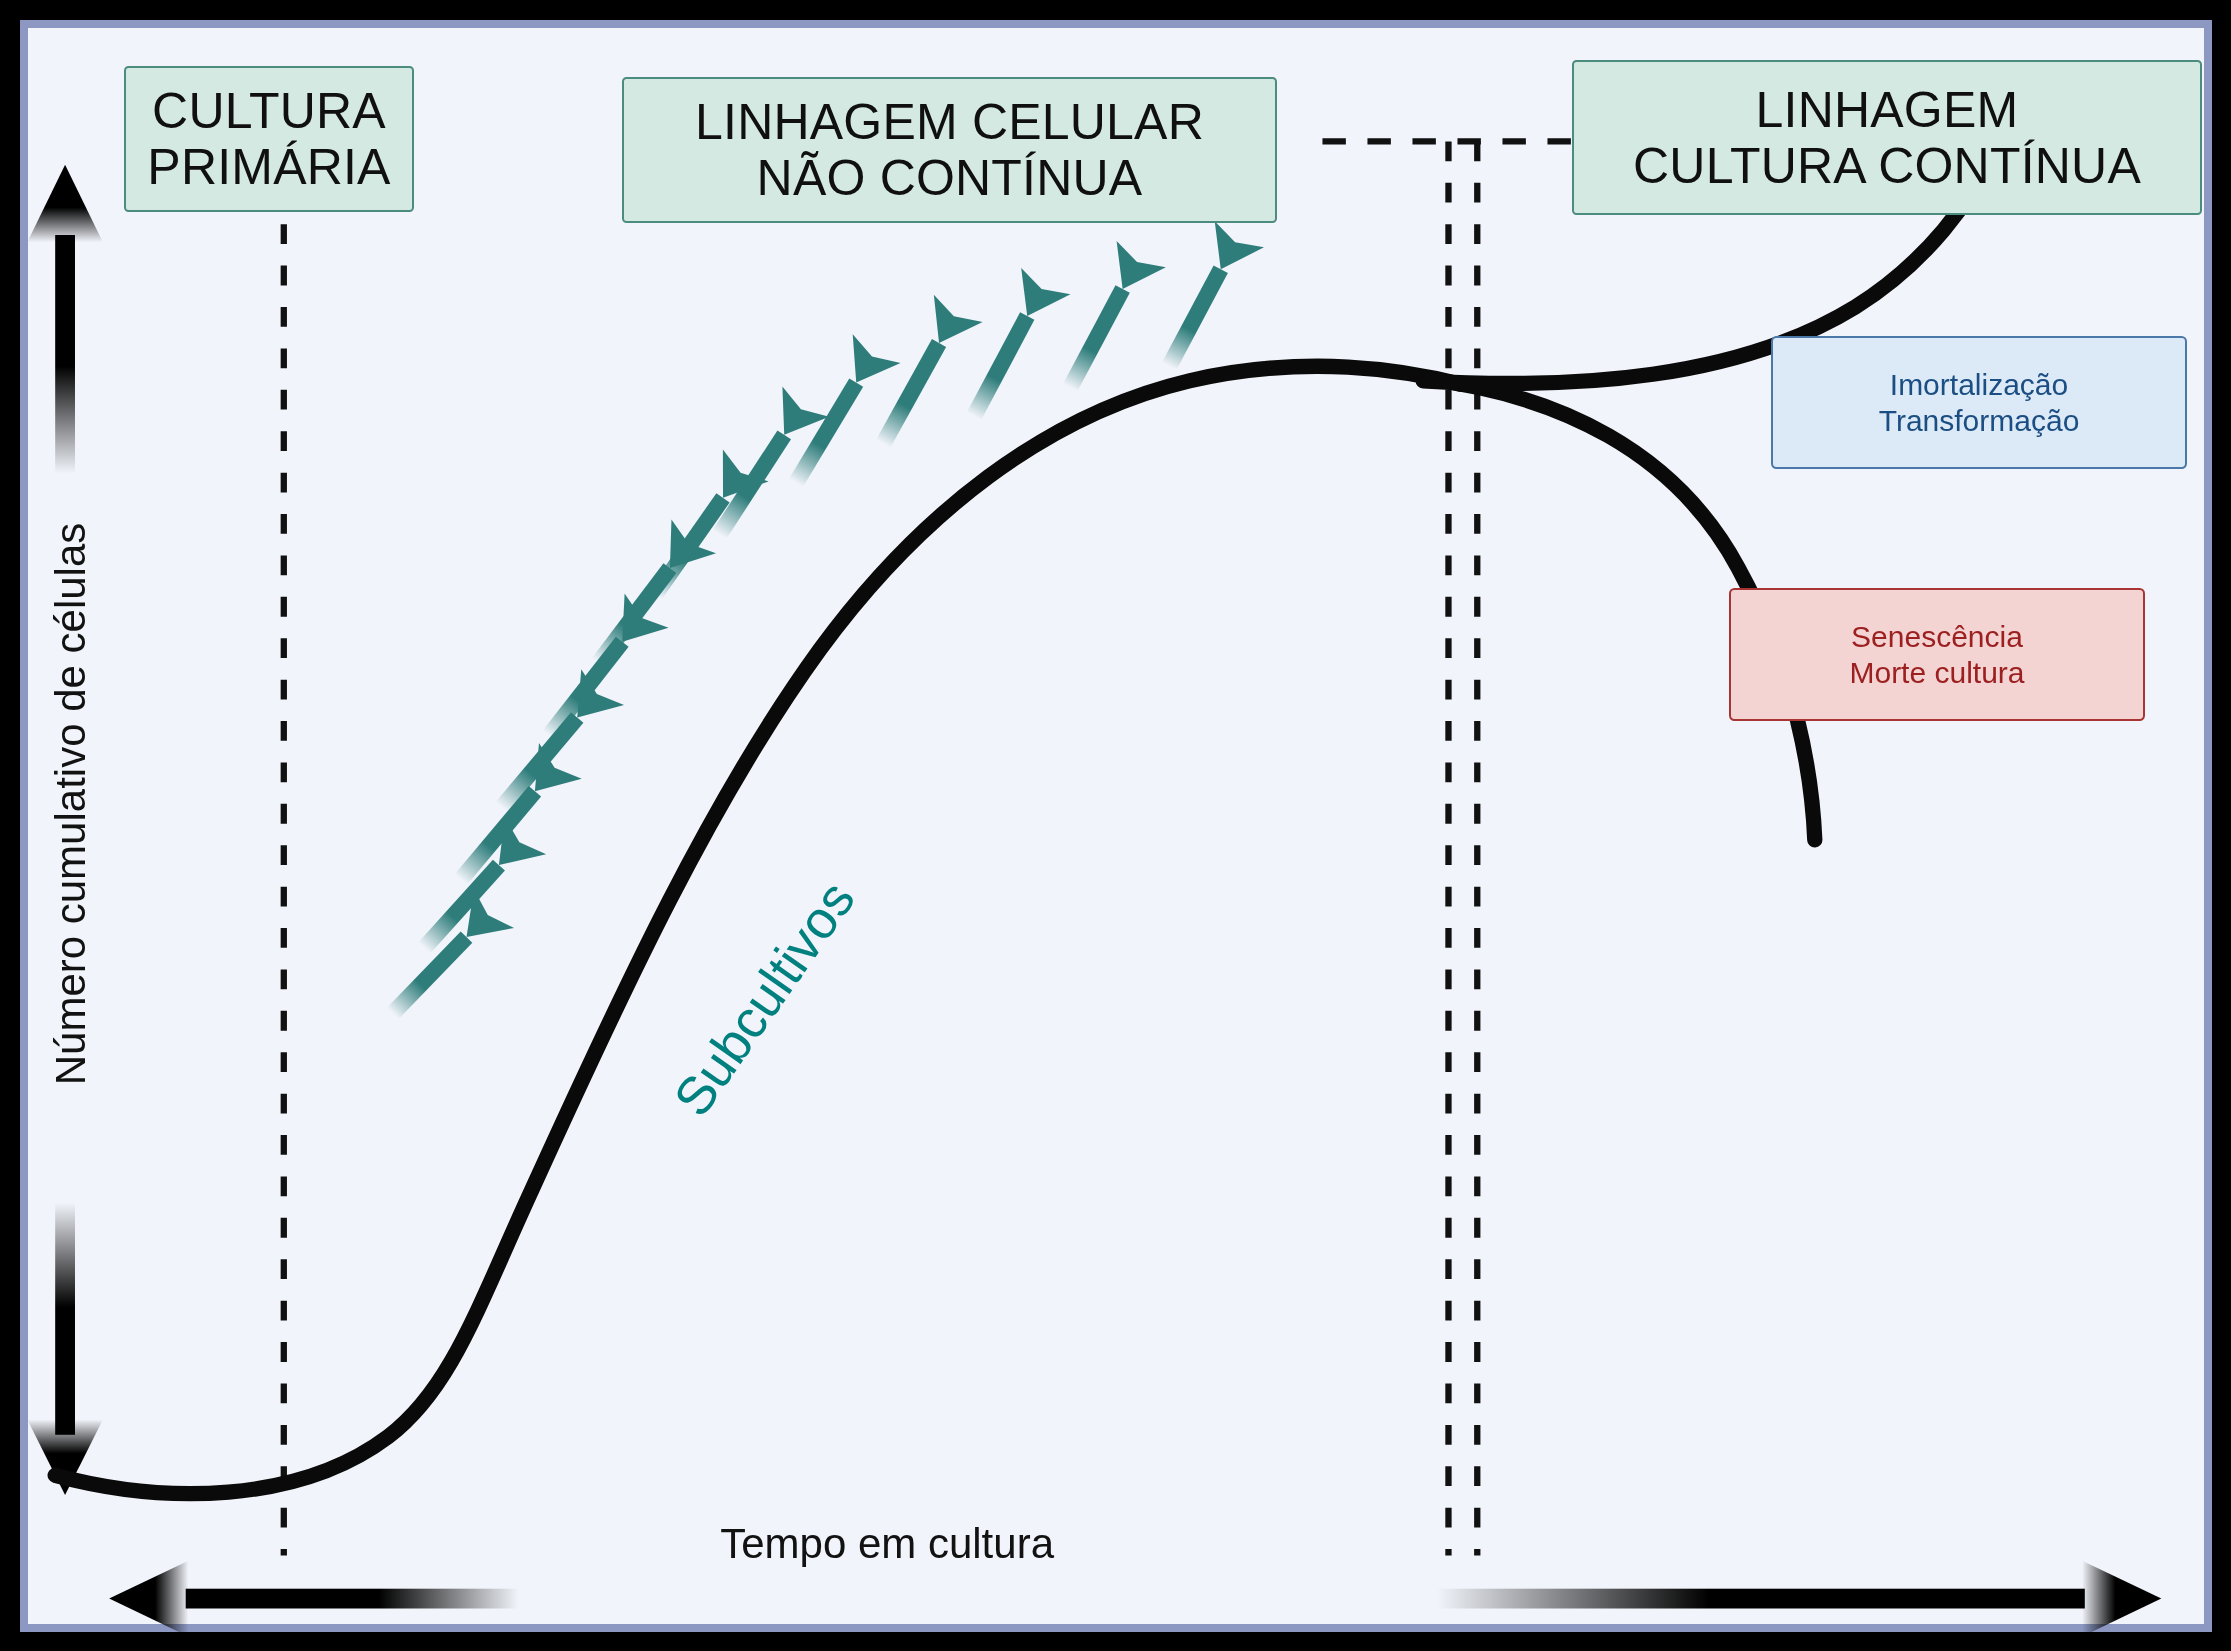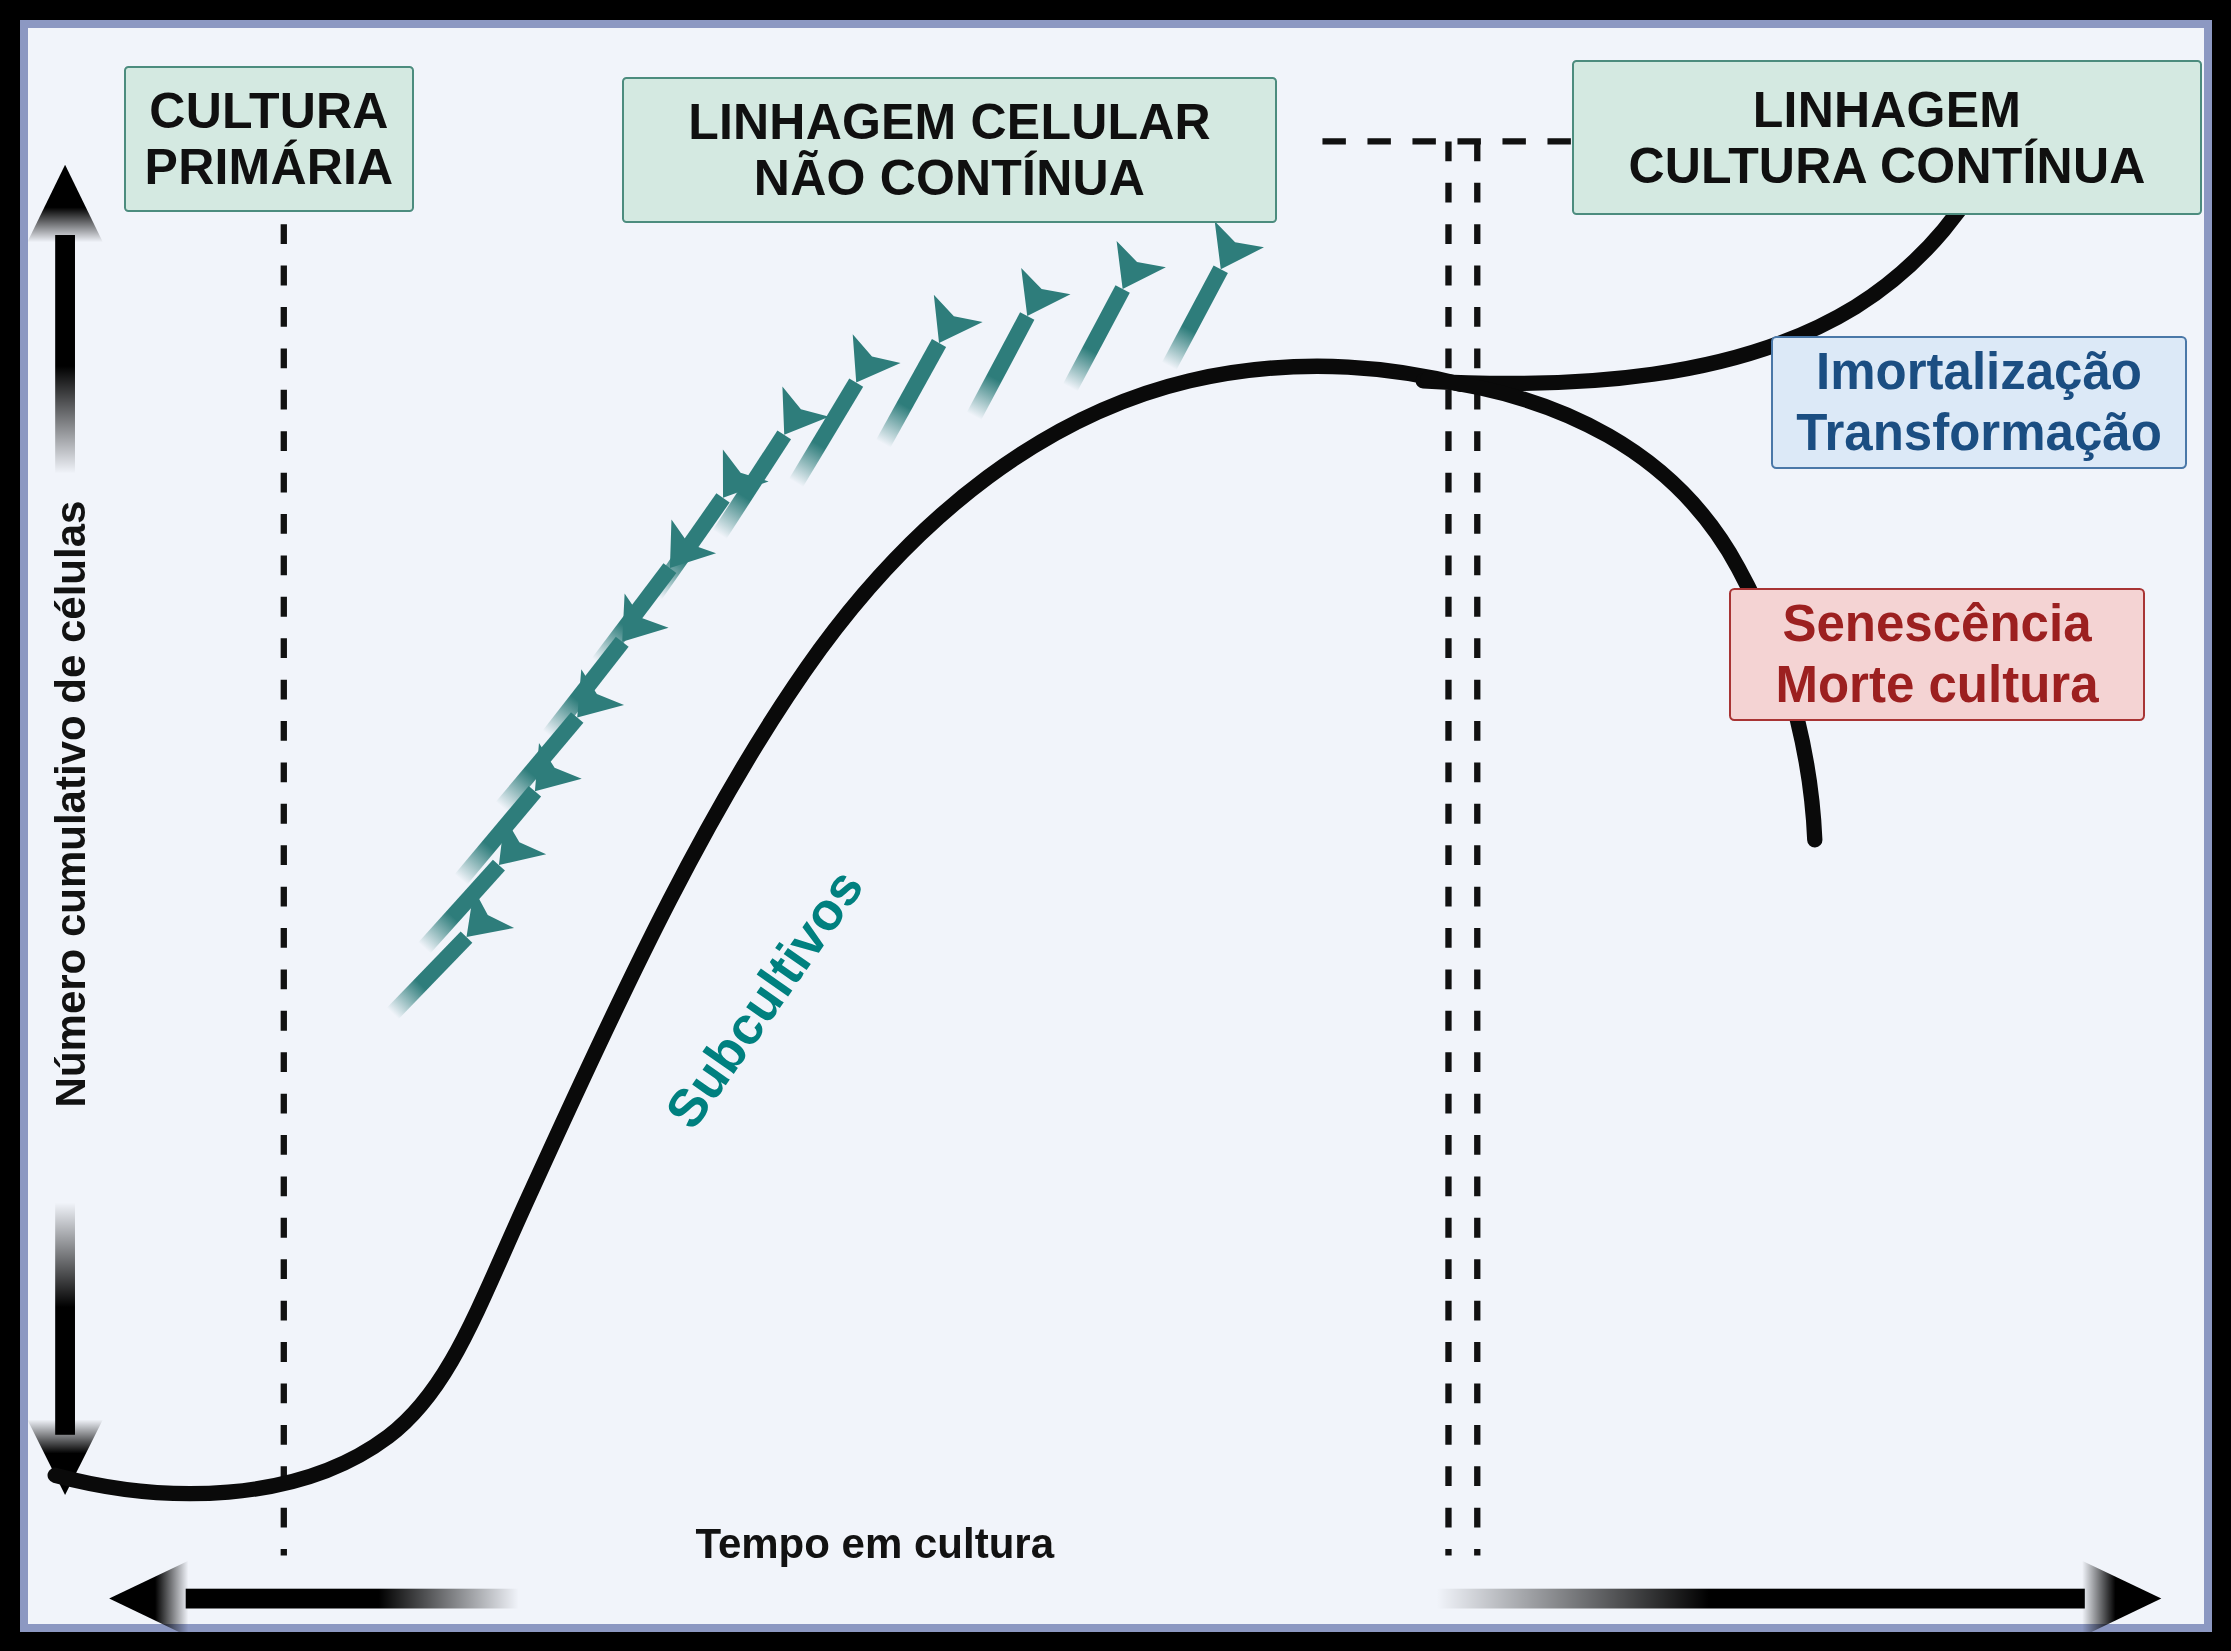--- a/index.html
+++ b/index.html
@@ -8,34 +8,33 @@
   #frame{
     position:absolute;left:0;top:0;width:2231px;height:1652px;
     background:#000000;box-sizing:border-box;
   }
   #inner{
     position:absolute;left:20px;top:20px;
     width:2192px;height:1612px;
     box-sizing:border-box;
     border:8px solid #8C98C2;
     background:#F1F4FA;
-    font-weight:bold;
   }
   #canvas{position:absolute;left:0;top:0;width:2192px;height:1612px;}
 
   .box{
     position:absolute;box-sizing:border-box;
     display:flex;align-items:center;justify-content:center;
     text-align:center;line-height:1.12;
   }
   .phase-box{
     background:#D4E9E1;border:2.7px solid #4C8C7E;border-radius:4.5px;
     color:#101010;font-size:50px;letter-spacing:0.2px;
   }
-  .note-box{border-radius:5.4px;font-size:51px;line-height:1.18;}
+  .note-box{border-radius:5.4px;font-size:30px;line-height:1.18;}
   .note-blue{background:#DCE9F7;border:2.7px solid #4A78A8;color:#1B4E82;}
   .note-red{background:#F4D3D3;border:2.7px solid #A83434;color:#9C2020;}
 
   .axis-label{position:absolute;color:#121212;font-size:42px;white-space:nowrap;}
   #ylab{
     left:-317px;top:752px;width:720px;text-align:center;
     transform:rotate(-90deg);
   }
   #xlab{left:522px;top:1492px;width:504px;text-align:right;}
 

